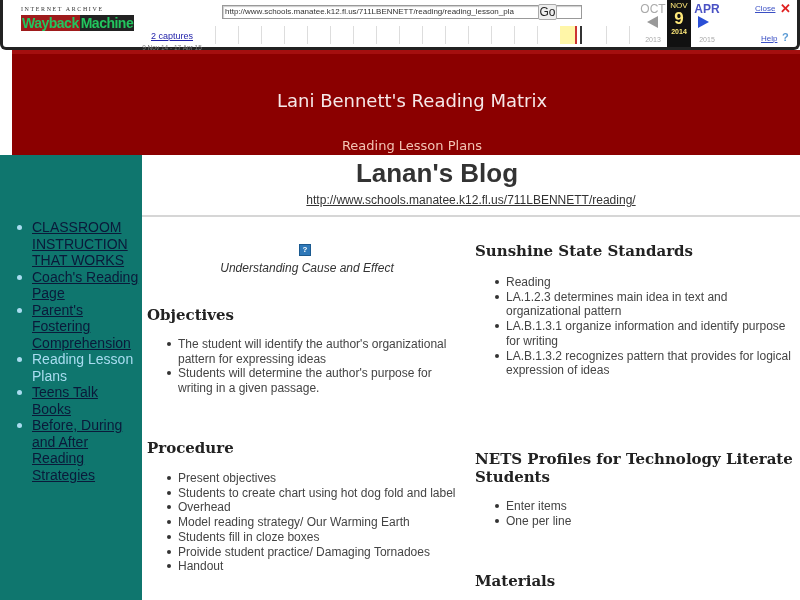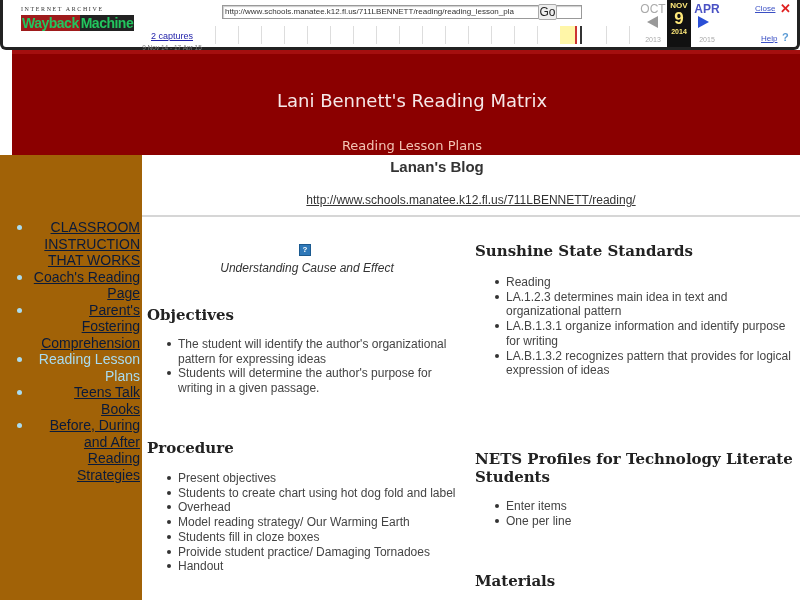--- a/index.html
+++ b/index.html
@@ -22,46 +22,46 @@
   #tl-year-hl { position: absolute; left: 347px; top: 2px; width: 15px; height: 18px; background: #fff6a8; }
   #tl-red { position: absolute; left: 362px; top: 2px; width: 2px; height: 18px; background: #c33; }
   #tl-black { position: absolute; left: 367px; top: 2px; width: 2px; height: 18px; background: #333; }
   .wb-month { position: absolute; font-size: 12px; font-weight: bold; text-align: center; width: 28px; }
   .wb-year { position: absolute; font-size: 7px; text-align: center; width: 28px; color: #aaa; }
   #wb-oct { left: 636px; top: 2px; color: #aaa; font-weight: normal; }
   #wb-apr { left: 690px; top: 2px; color: #4a52c4; }
   #wb-prev { position: absolute; left: 644px; top: 16px; width: 0; height: 0; border-top: 6px solid transparent; border-bottom: 6px solid transparent; border-right: 11px solid #999; }
   #wb-next { position: absolute; left: 695px; top: 16px; width: 0; height: 0; border-top: 6px solid transparent; border-bottom: 6px solid transparent; border-left: 11px solid #2a4fd6; }
   #wb-cur { position: absolute; left: 664px; top: 0; width: 24px; height: 47px; background: #111; text-align: center; }
-  #wb-cur .m { font-size: 8px; font-weight: bold; color: #ffe97a; margin-top: 1px; }
+  #wb-cur .m { font-size: 8px; font-weight: normal; color: #ffe97a; margin-top: 1px; }
   #wb-cur .d { font-size: 17px; font-weight: bold; color: #ffe97a; line-height: 18px; }
   #wb-cur .y { font-size: 7px; font-weight: bold; color: #ffe97a; }
   #wb-y2013 { left: 636px; top: 36px; }
   #wb-y2015 { left: 690px; top: 36px; }
   #wb-close { position: absolute; left: 752px; top: 4px; font-size: 8px; color: #3a4fc4; text-decoration: underline; }
   #wb-close-x { position: absolute; left: 777px; top: 1px; font-size: 13px; font-weight: bold; color: #e02020; }
   #wb-help { position: absolute; left: 758px; top: 34px; font-size: 8px; color: #3a4fc4; text-decoration: underline; }
   #wb-help-q { position: absolute; left: 779px; top: 31px; font-size: 11px; font-weight: bold; color: #5b9bd5; }
 
   
   #site-header { position: absolute; left: 12px; top: 50px; width: 800px; height: 105px; background: #8b0000; border-top: 4px solid #a40f0f; }
   #site-title { position: absolute; left: 0; top: 36px; width: 800px; text-align: center; color: #f6e8e8; font-family: "DejaVu Sans", sans-serif; font-size: 18px; }
   #site-subtitle { position: absolute; left: 0; top: 84px; width: 800px; text-align: center; color: #f3c4b4; font-family: "DejaVu Sans", sans-serif; font-size: 13px; }
 
   
-  #sidebar { position: absolute; left: 0; top: 155px; width: 142px; height: 445px; background: #a16207; text-align: right; }
+  #sidebar { position: absolute; left: 0; top: 155px; width: 142px; height: 445px; background: #0f766e; }
   #sidebar ul { position: absolute; left: 12px; top: 64px; width: 128px; list-style: none; }
   #sidebar li { position: relative; padding-left: 20px; font-size: 14px; line-height: 16.5px; }
   #sidebar li::before { content: ""; position: absolute; left: 5px; top: 6px; width: 5px; height: 5px; border-radius: 50%; background: #a9dcf0; }
   #sidebar a { color: #0a1a3a; text-decoration: underline; }
   #sidebar .current { color: #a9dcf0; }
 
   
   #main { position: absolute; left: 142px; top: 155px; width: 658px; height: 445px; background: #fff; }
-  #blog-title { position: absolute; left: 0; top: 3px; width: 590px; text-align: center; font-size: 15px; font-weight: bold; color: #333; }
+  #blog-title { position: absolute; left: 0; top: 3px; width: 590px; text-align: center; font-size: 26px; font-weight: bold; color: #333; }
   #blog-url { position: absolute; left: 0; top: 38px; width: 658px; text-align: center; font-size: 12px; color: #333; text-decoration: underline; }
   #main-divider { position: absolute; left: 0; top: 60px; width: 658px; height: 2px; background: #d6d6d6; }
 
   #image-icon { position: absolute; left: 157px; top: 89px; width: 12px; height: 12px; background: #2e78b8; border: 1px solid #1b5a90; color: #fff; font-size: 8px; line-height: 10px; text-align: center; font-weight: bold; }
   #image-caption { position: absolute; left: 0; top: 106px; width: 330px; text-align: center; font-size: 12px; font-style: italic; color: #333; }
 
   .sec-h { position: absolute; font-family: "DejaVu Serif", serif; font-weight: bold; font-size: 15px; color: #222; line-height: 18px; }
   .sec-list { position: absolute; list-style: none; font-size: 12px; color: #444; line-height: 14.7px; }
   .sec-list li { position: relative; padding-left: 13px; }
   .sec-list li::before { content: ""; position: absolute; left: 2px; top: 5px; width: 4px; height: 4px; border-radius: 50%; background: #333; }

